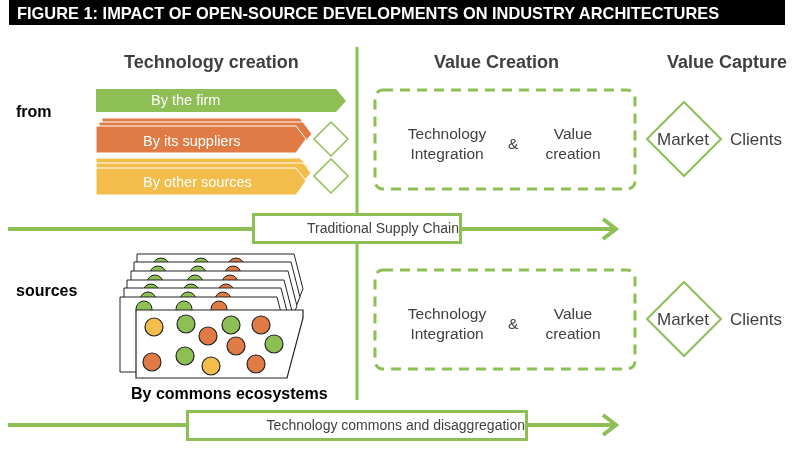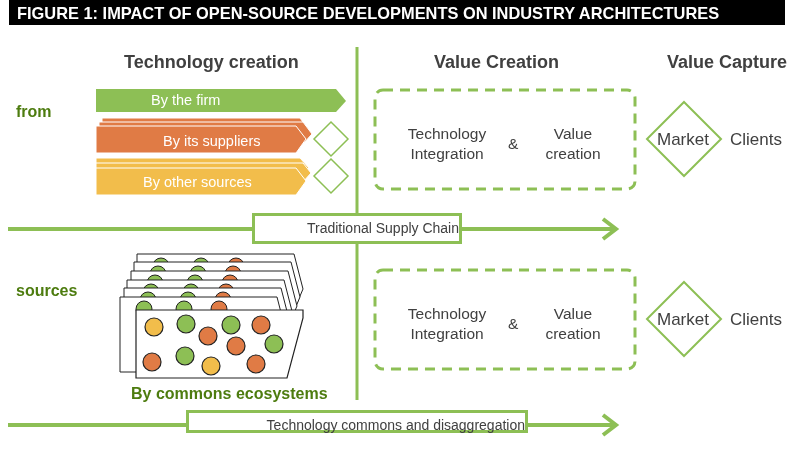--- a/index.html
+++ b/index.html
@@ -1,19 +1,19 @@
 <!DOCTYPE html>
 <html><head>
 <meta charset="utf-8">
 <style>
   html,body{margin:0;padding:0;background:#fff;}
   body{width:800px;height:455px;position:relative;overflow:hidden;font-family:"Liberation Sans",sans-serif;color:#3a3a3a;}
   .abs{position:absolute;}
   .col-head{font-weight:bold;font-size:18px;color:#404040;white-space:nowrap;}
-  .row-label{font-weight:bold;font-size:16px;color:#4d7c0f;}
+  .row-label{font-weight:bold;font-size:16px;color:#000000;}
   svg.main{position:absolute;left:0;top:0;}
   .flow-label{background:#fff;border:3px solid #8dbf55;font-size:14px;color:#404040;text-align:right;box-sizing:border-box;white-space:nowrap;}
   .vc-text{font-size:15.5px;color:#404040;text-align:center;line-height:20px;}
   .bar-text{color:#fff;font-size:14.5px;white-space:nowrap;}
   .mkt{font-size:17px;color:#404040;}
 </style>
 </head>
 <body>
 
 <div class="abs" style="left:9px;top:0;height:25px;width:776px;background:#000;">
@@ -89,32 +89,32 @@
 </svg>
 
 <div class="abs col-head" style="left:124px;top:52px;">Technology creation</div>
 <div class="abs col-head" style="left:434px;top:52px;">Value Creation</div>
 <div class="abs col-head" style="left:667px;top:52px;">Value Capture</div>
 
 <div class="abs row-label" style="left:16px;top:103px;">from</div>
 <div class="abs row-label" style="left:16px;top:282px;">sources</div>
 
 <div class="abs bar-text" style="left:143px;top:92px;margin-left:8px;">By the firm</div>
-<div class="abs bar-text" style="left:143px;top:133px;margin-left:20px;">By its suppliers</div>
+<div class="abs bar-text" style="left:143px;top:133px;">By its suppliers</div>
 <div class="abs bar-text" style="left:143px;top:174px;">By other sources</div>
 
 <div class="abs vc-text" style="left:397px;top:124px;width:100px;">Technology Integration</div>
 <div class="abs vc-text" style="left:508px;top:134px;">&amp;</div>
 <div class="abs vc-text" style="left:540px;top:124px;width:66px;">Value creation</div>
 
 <div class="abs vc-text" style="left:397px;top:304px;width:100px;">Technology Integration</div>
 <div class="abs vc-text" style="left:508px;top:314px;">&amp;</div>
 <div class="abs vc-text" style="left:540px;top:304px;width:66px;">Value creation</div>
 
 <div class="abs mkt" style="left:657px;top:130px;">Market</div>
 <div class="abs mkt" style="left:730px;top:130px;">Clients</div>
 <div class="abs mkt" style="left:657px;top:310px;">Market</div>
 <div class="abs mkt" style="left:730px;top:310px;">Clients</div>
 
 <div class="abs flow-label" style="left:252px;top:213px;width:210px;height:31px;line-height:25px;">Traditional Supply Chain</div>
-<div class="abs flow-label" style="left:186px;top:410px;width:342px;height:23px;line-height:25px;">Technology commons and disaggregation</div>
+<div class="abs flow-label" style="left:186px;top:410px;width:342px;height:31px;line-height:25px;">Technology commons and disaggregation</div>
 
 <div class="abs row-label" style="left:131px;top:385px;">By commons ecosystems</div>
 
 </body></html>

